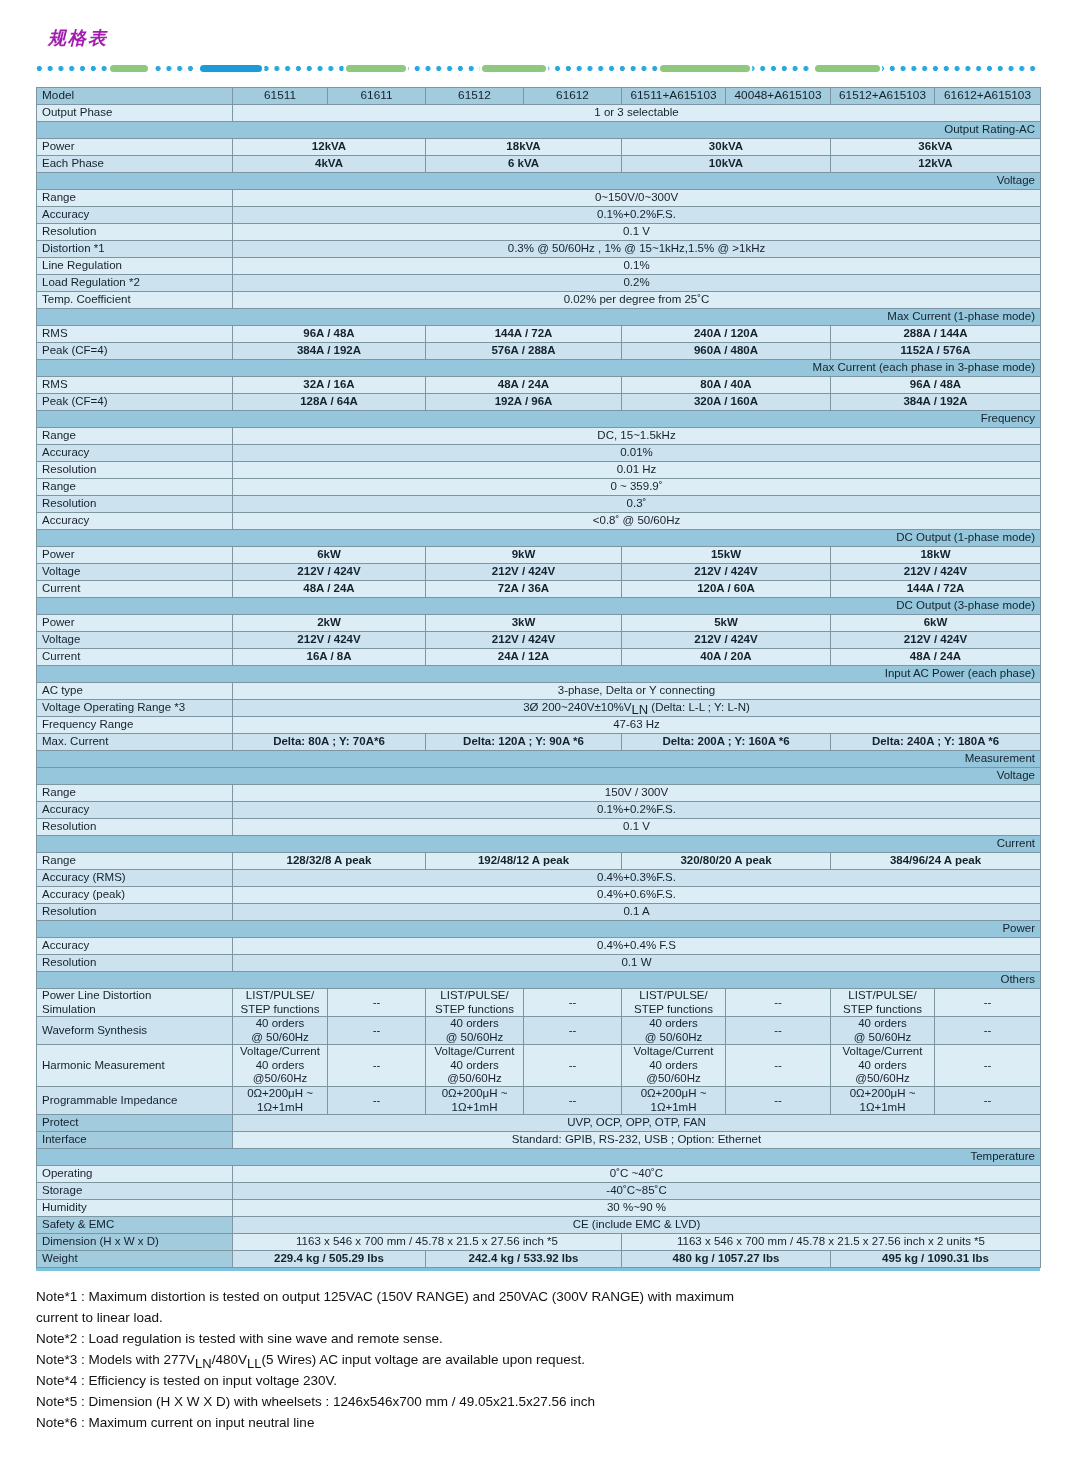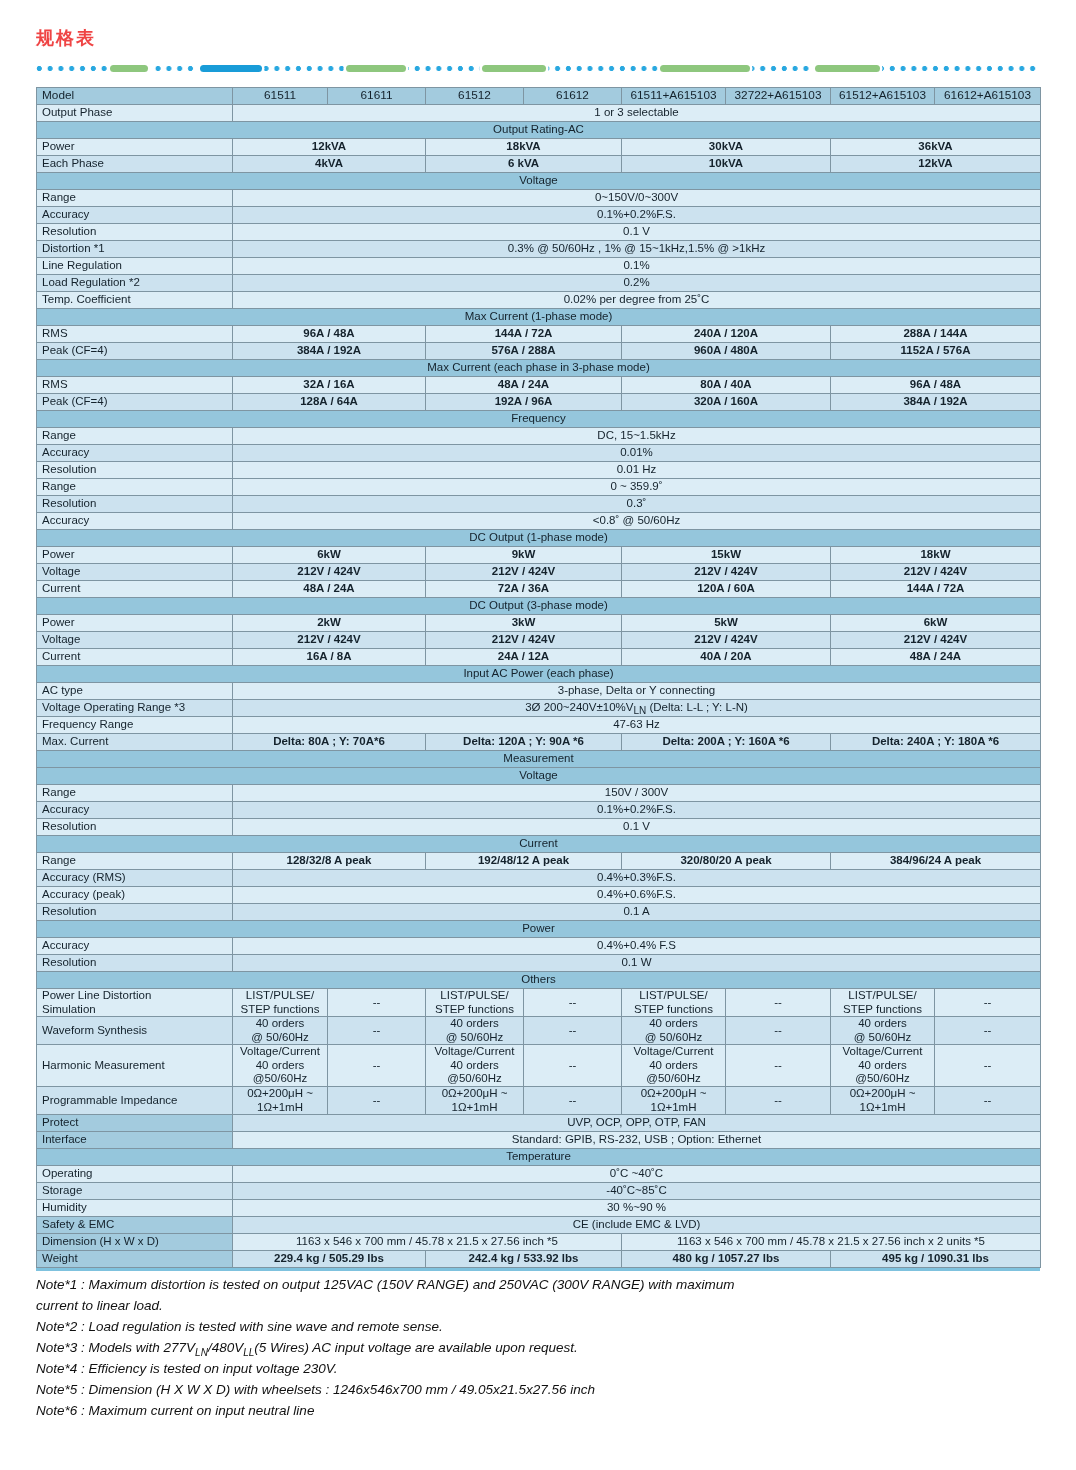--- a/index.html
+++ b/index.html
@@ -1,45 +1,45 @@
 <!DOCTYPE html>
 <html><head>
 <meta charset="utf-8">
 <style>
   html,body{margin:0;padding:0;background:#fff;}
   body{width:1076px;height:1470px;overflow:hidden;font-family:"Liberation Sans",sans-serif;color:#14222c;position:relative;}
   .wrap{padding:26px 36px 0 36px;}
-  .page-title{font-size:18px;font-weight:700;color:#ef4444;margin:0 0 15px 0;letter-spacing:2px;}
+  .page-title{font-size:18px;font-weight:700;color:#a21caf;margin:0 0 15px 12px;letter-spacing:2px;font-style:italic;}
   
   .divider{position:relative;width:1004px;height:7px;margin:0 0 15px 0;
     background-image:radial-gradient(circle at 3.2px 3.5px,#29a8e0 2.3px,rgba(0,0,0,0) 2.8px);
     background-size:10.8px 7px;background-repeat:repeat-x;}
   .dash{position:absolute;top:0;height:7px;border-radius:3.5px;box-shadow:0 0 0 2.5px #fff;}
   .dash.g{background:#8ec77e;}
   .dash.b{background:#199cd8;}
   
   table.spec{border-collapse:collapse;table-layout:fixed;width:1004px;font-size:11.5px;
     border:1.5px solid #7e95a2;border-bottom:none;}
   .tbl-outer{border-bottom:3px solid #7fc2de;width:1004px;}
   td{border:1px solid #7e95a2;padding:0 5px;height:16px;line-height:1.18;text-align:center;
     overflow:hidden;white-space:pre-line;}
   td.lab{text-align:left;}
-  tr.hdr td{background:#95c6dc;text-align:center;}
+  tr.hdr td{background:#95c6dc;text-align:right;}
   tr.s0 td{background:#dcedf6;}
   tr.s1 td{background:#cce2ef;}
   tr.model td{background:#a3cbde;font-size:11.8px;}
   tr.model td.lab{text-align:left;}
   tr.cat td.lab{background:#a3cbde;}
   
   td.sp2{background-image:repeating-linear-gradient(90deg,rgba(110,140,160,.38) 0 1px,rgba(0,0,0,0) 1px 50%);font-weight:bold;}
   td.sp4{background-image:repeating-linear-gradient(90deg,rgba(110,140,160,.38) 0 1px,rgba(0,0,0,0) 1px 25%);}
   td.sp8{background-image:repeating-linear-gradient(90deg,rgba(110,140,160,.38) 0 1px,rgba(0,0,0,0) 1px 12.5%);margin-left:16px;}
-  sub{font-size:10px;line-height:0;}
+  sub{font-size:13px;line-height:0;}
   
-  .notes{margin-top:4px;font-size:13.5px;line-height:1.55;color:#111;width:1004px;font-style:italic;}
+  .notes{margin-top:16px;font-size:13.5px;line-height:1.55;color:#111;width:1004px;}
   .note-line{white-space:pre-line;}
 </style>
 </head>
 <body>
 
 <div class="wrap">
 
   <h1 class="page-title">规格表</h1>
 
   <div class="divider">
@@ -65,21 +65,21 @@
           <col style="width:106px">
       </colgroup>
       <tbody>
           <tr class="model">
             <td class="lab">Model</td>
             <td>61511</td>
             <td>61611</td>
             <td>61512</td>
             <td>61612</td>
             <td>61511+A615103</td>
-            <td>32722+A615103</td>
+            <td>40048+A615103</td>
             <td>61512+A615103</td>
             <td>61612+A615103</td>
           </tr>
           <tr class="s0">
             <td class="lab">Output Phase</td>
             <td colspan="8" class="sp8">1 or 3 selectable</td>
           </tr>
           <tr class="hdr">
             <td colspan="9" class="lab">Output Rating-AC</td>
           </tr>

